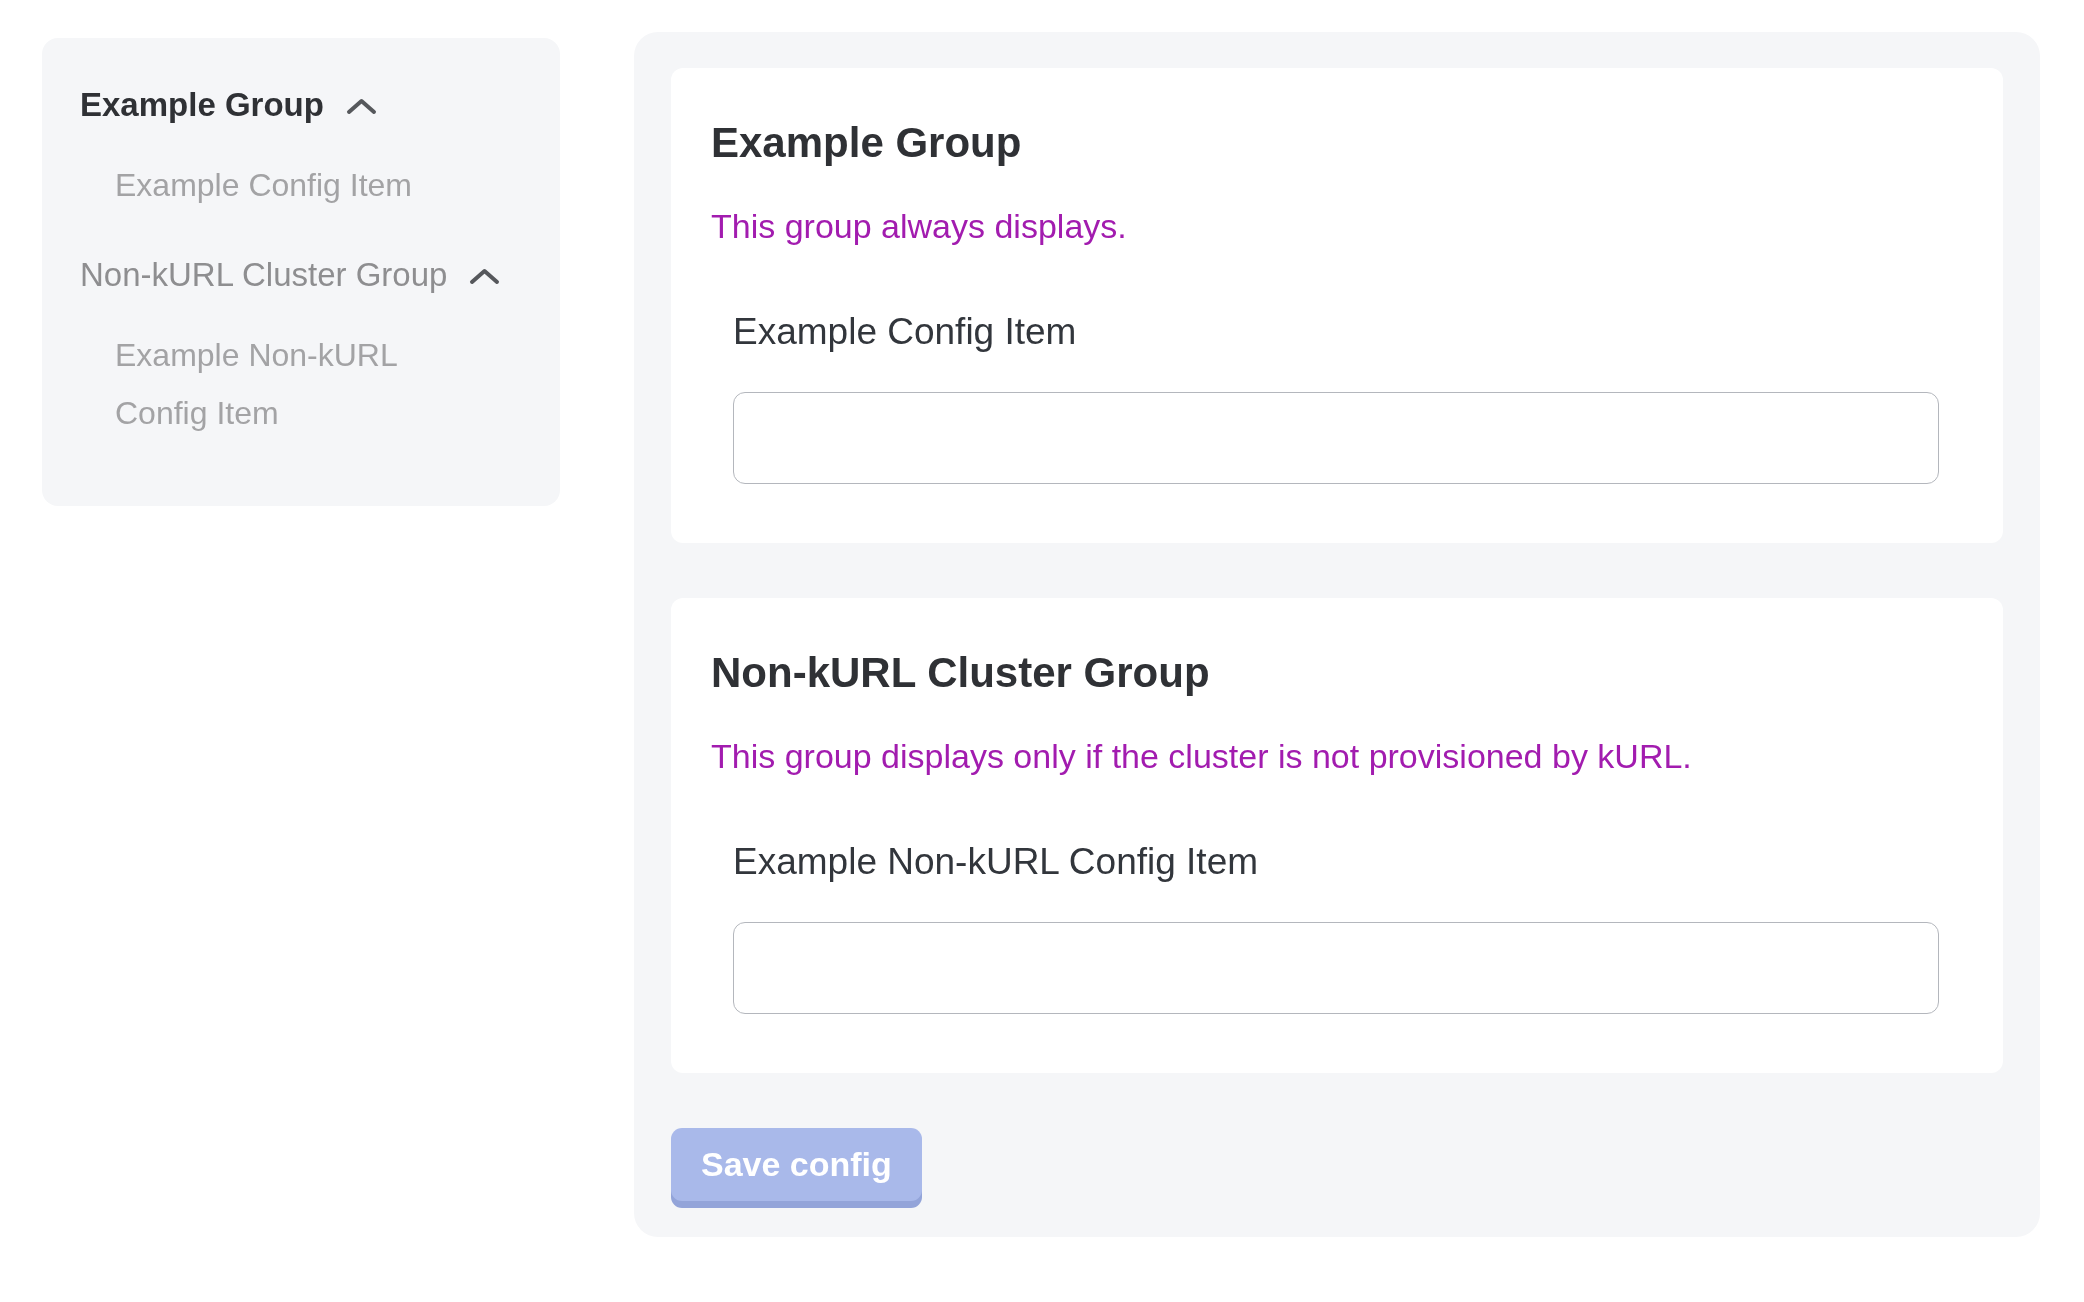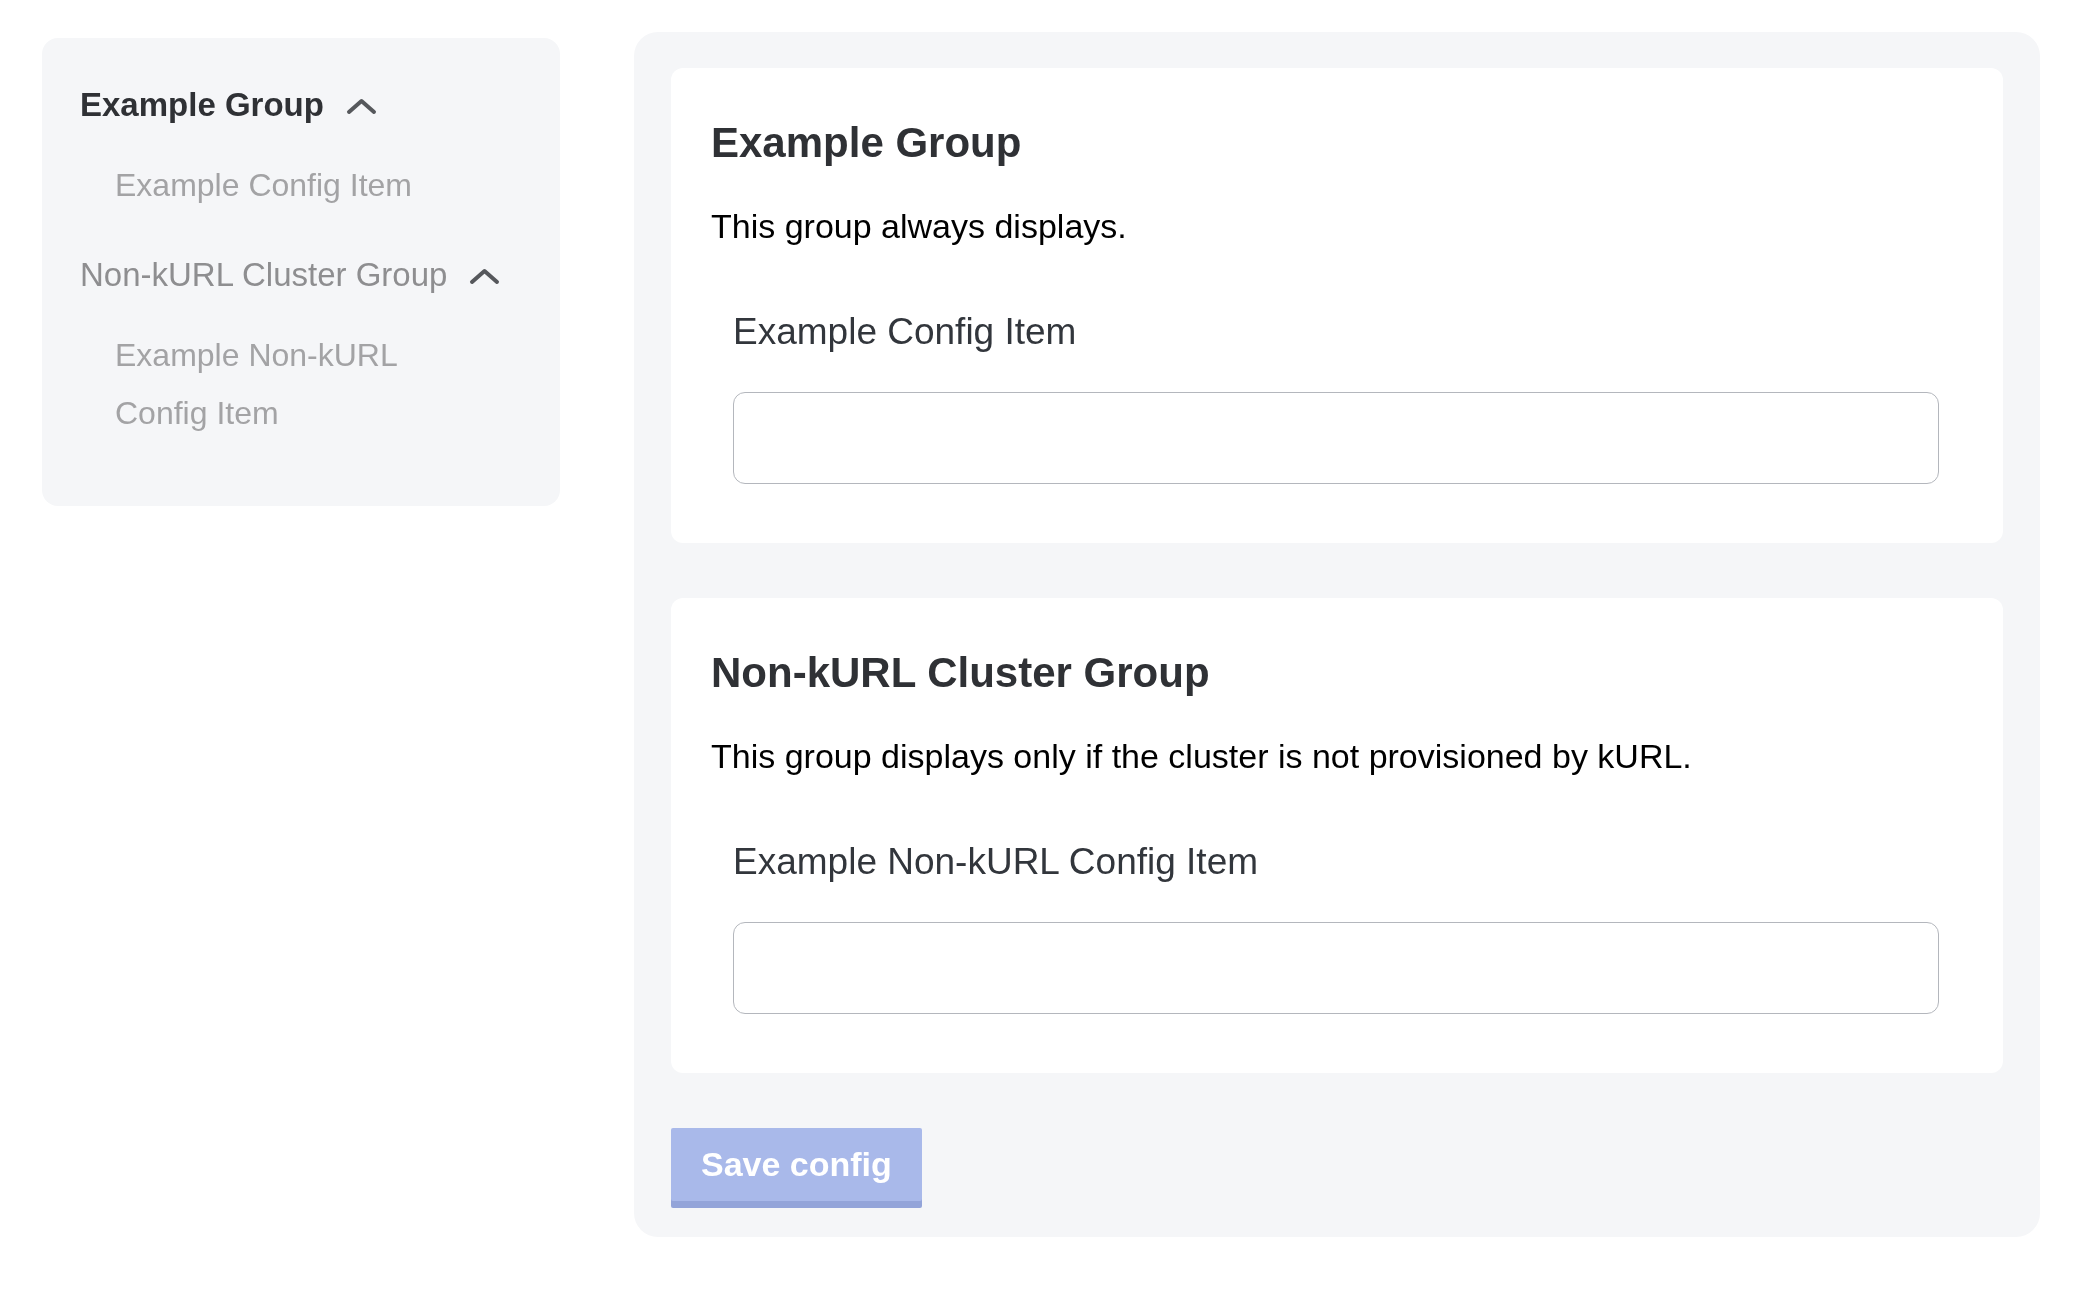--- a/index.html
+++ b/index.html
@@ -74,21 +74,21 @@
     margin: 0 0 36px 0;
     font-size: 42px;
     line-height: 50px;
     font-weight: 700;
     color: #2f3135;
   }
   .card .desc {
     margin: 0;
     font-size: 34px;
     line-height: 44px;
-    color: #000000;
+    color: #a21caf;
   }
   .config-item { margin: 60px 24px 0 22px; }
   .item-label {
     font-size: 37px;
     line-height: 48px;
     color: #32363c;
     margin-bottom: 36px;
   }
   .item-input {
     display: block;
@@ -110,21 +110,21 @@
     border: none;
     margin: 0;
     background: #a9b9ea;
     color: #ffffff;
     font-family: inherit;
     font-weight: 700;
     font-size: 34px;
     height: 73px;
     min-width: 239px;
     padding: 0 30px;
-    border-radius: 2px;
+    border-radius: 11px;
     box-shadow: 0 7px 0 #93a4d9;
     cursor: pointer;
   }
 </style>
 </head>
 <body>
 
 <div class="page">
 
   <aside class="sidebar">

